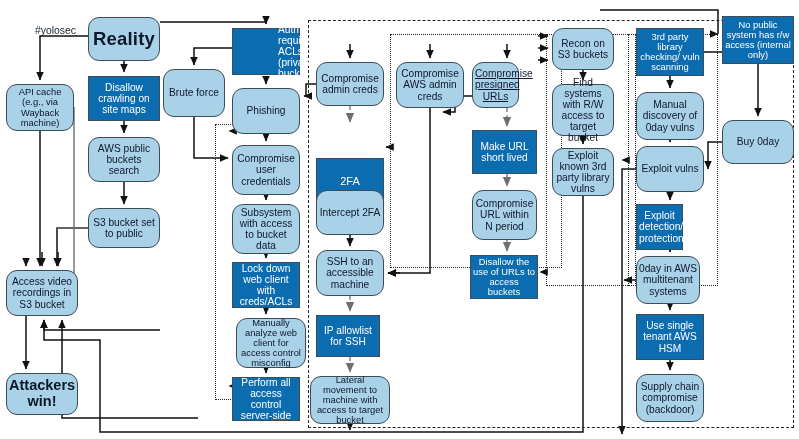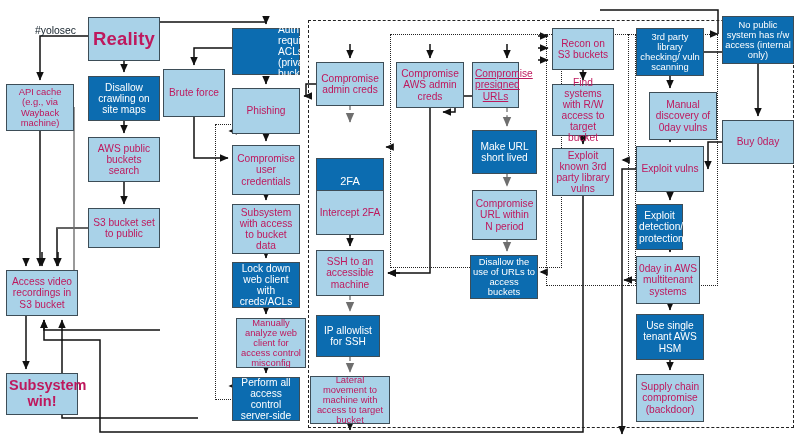--- a/index.html
+++ b/index.html
@@ -16,21 +16,21 @@
     position:absolute;
     box-sizing:border-box;
     border:1.4px solid #3d4d57;
     display:flex;align-items:center;justify-content:center;
     text-align:center;
     line-height:1.08;
     padding:1px 2px;
     z-index:3;
   }
   .node span{display:block;width:100%;}
-  .light{background:#a9d2e8;color:#be185d;}
+  .light{background:#a9d2e8;color:#0f172a;border-radius:11px;}
   .dark{background:#0c6cb0;color:#ffffff;}
   .fs-9{font-size:9.4px;}
   .fs-10{font-size:10.2px;}
   .fs-11{font-size:11px;margin-top:32px;}
   .fs-18{font-size:18.5px;font-weight:bold;letter-spacing:.2px;}
   .fs-15{font-size:14.5px;font-weight:bold;}
   .label-free{
     position:absolute;
     font-size:10.4px;
     color:#15222b;
@@ -196,21 +196,21 @@
   <div class="node light fs-10" style="left: 88px; top: 137px; width: 72px; height: 45px;">
       <span>AWS public buckets search</span>
     </div>
   <div class="node light fs-10" style="left: 88px; top: 208px; width: 72px; height: 40px;">
       <span>S3 bucket set to public</span>
     </div>
   <div class="node light fs-10" style="left: 6px; top: 270px; width: 72px; height: 46px;">
       <span>Access video recordings in S3 bucket</span>
     </div>
   <div class="node light fs-15" style="left: 6px; top: 373px; width: 72px; height: 42px;">
-      <span>Subsystem win!</span>
+      <span>Attackers win!</span>
     </div>
 
   <div class="node light fs-10" style="left: 163px; top: 69px; width: 62px; height: 48px;">
       <span>Brute force</span>
     </div>
   <div class="node dark fs-10" style="left: 232px; top: 28px; width: 68px; height: 47px; padding-left: 45px;">
       <span>Auth required/ ACLs (private) bucket)</span>
     </div>
   <div class="node light fs-10" style="left: 232px; top: 88px; width: 68px; height: 46px;">
       <span>Phishing</span>
@@ -272,21 +272,21 @@
   <div class="node light fs-10" style="left: 552px; top: 84px; width: 62px; height: 52px;">
       <span>Find systems with R/W access to target bucket</span>
     </div>
   <div class="node light fs-10" style="left: 552px; top: 148px; width: 62px; height: 48px;">
       <span>Exploit known 3rd party library vulns</span>
     </div>
 
   <div class="node dark fs-9" style="left: 636px; top: 28px; width: 68px; height: 48px;">
       <span>3rd party library checking/ vuln scanning</span>
     </div>
-  <div class="node light fs-10" style="left: 636px; top: 92px; width: 68px; height: 48px; margin-left: 13px;">
+  <div class="node light fs-10" style="left: 636px; top: 92px; width: 68px; height: 48px;">
       <span>Manual discovery of 0day vulns</span>
     </div>
   <div class="node light fs-10" style="left: 636px; top: 146px; width: 68px; height: 46px;">
       <span>Exploit vulns</span>
     </div>
   <div class="node dark fs-10" style="left: 636px; top: 204px; width: 47px; height: 46px;">
       <span>Exploit detection/ protection</span>
     </div>
   <div class="node light fs-10" style="left: 636px; top: 256px; width: 64px; height: 48px;">
       <span>0day in AWS multitenant systems</span>

